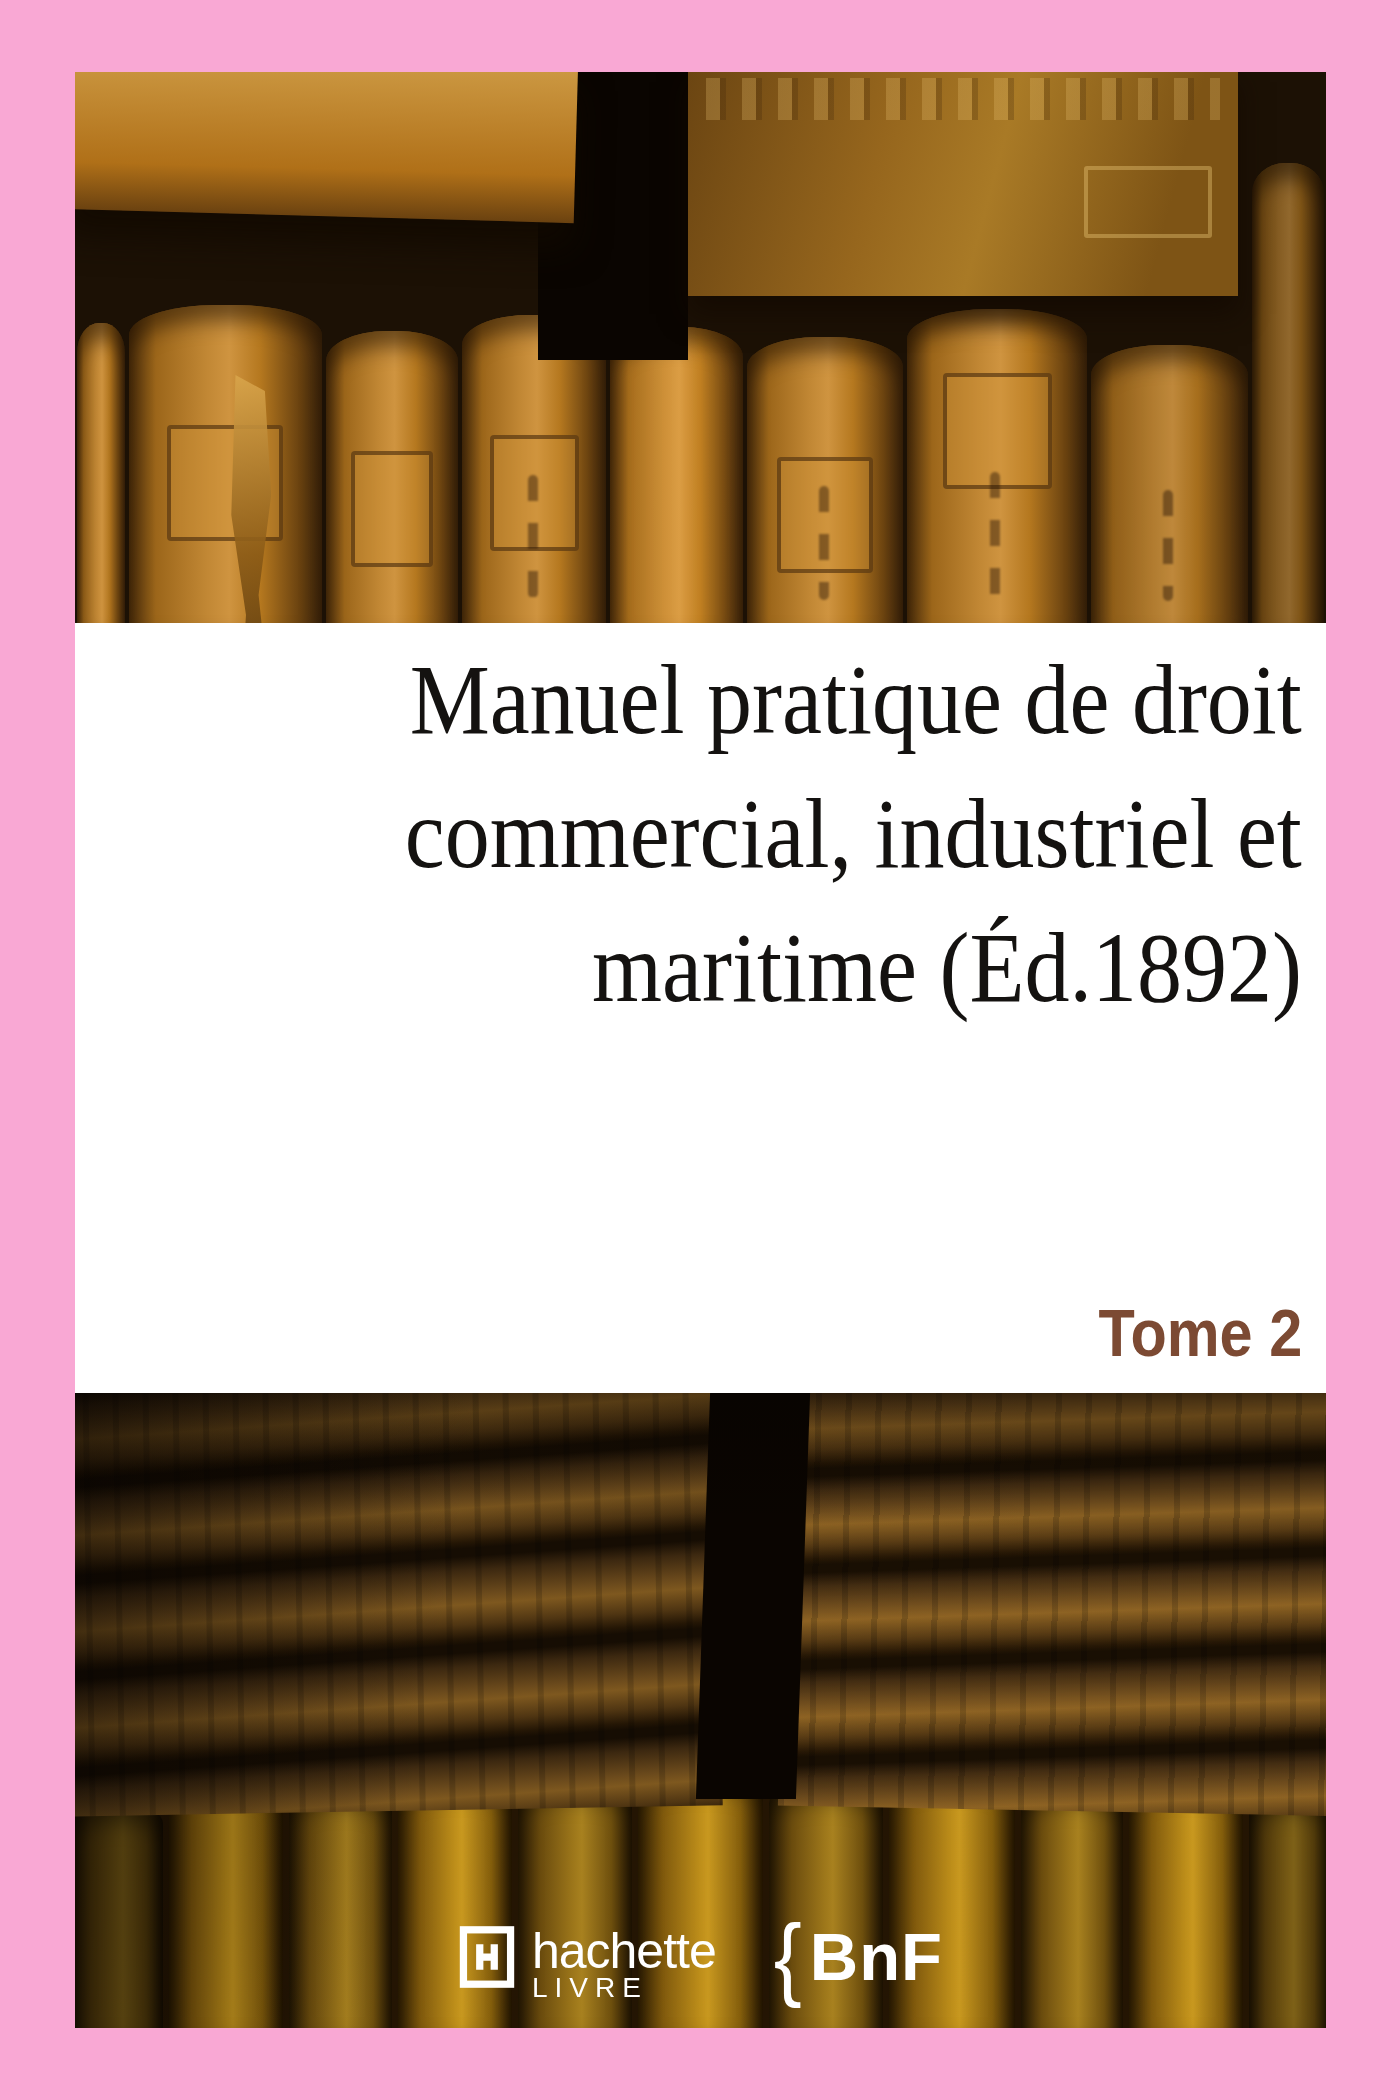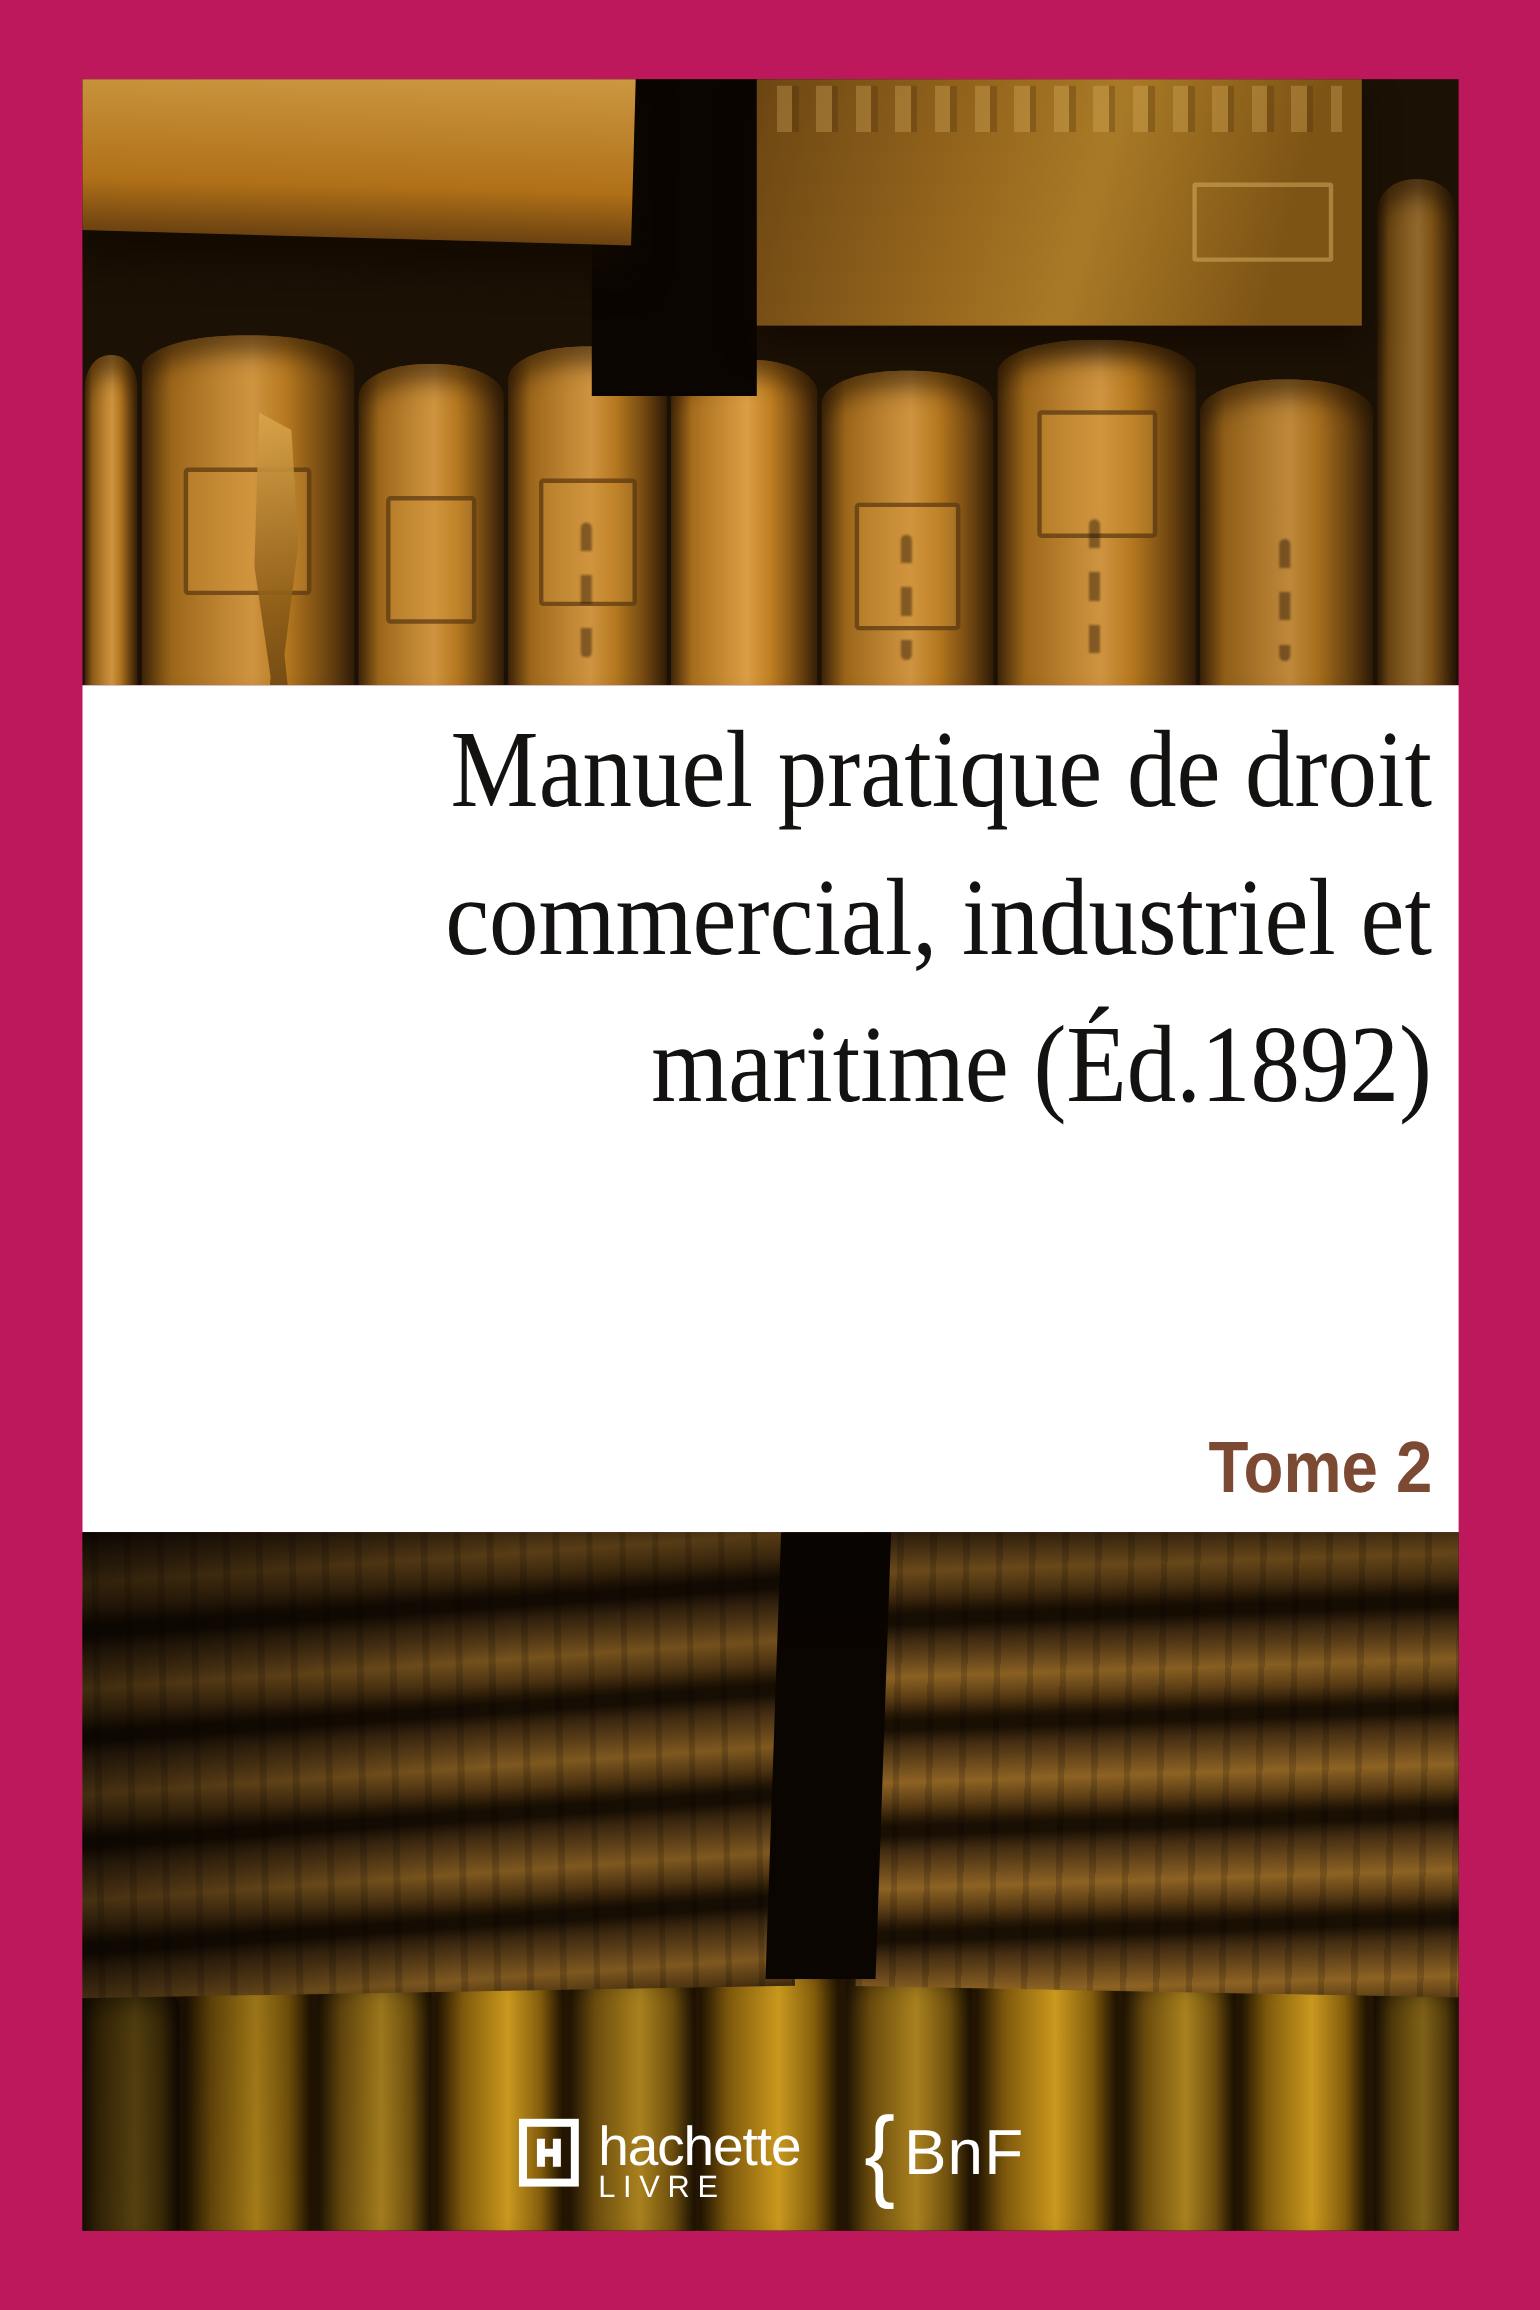--- a/index.html
+++ b/index.html
@@ -1,18 +1,18 @@
 <!DOCTYPE html>
 <html><head>
 <meta charset="utf-8">
 <style>
   html,body{margin:0;padding:0;background:#888;}
   .cover{
     position:relative;width:1400px;height:2100px;margin:0 auto;
-    background:#be185d;overflow:hidden;
+    background:#f9a8d4;overflow:hidden;
     font-family:"Liberation Sans",sans-serif;
   }
   
   .photo-top{
     position:absolute;left:75px;top:72px;width:1251px;height:551px;
     background:#1c1105;overflow:hidden;
   }
   .spines-top{
     position:absolute;left:0;right:0;bottom:0;top:0;
     display:flex;align-items:flex-end;
@@ -122,21 +122,21 @@
     display:flex;justify-content:center;align-items:center;gap:58px;
     color:#ffffff;
   }
   .hachette{display:flex;align-items:center;gap:16px;}
   .hachette svg{display:block;}
   .hachette-text{display:flex;flex-direction:column;justify-content:center;margin-top:16px;}
   .hachette-name{font-size:50px;line-height:42px;font-weight:400;letter-spacing:-1px;}
   .hachette-sub{font-size:28px;line-height:26px;font-weight:400;letter-spacing:7px;margin-top:3px;}
   .bnf{display:flex;align-items:center;gap:8px;}
   .bnf-brace{font-size:84px;line-height:64px;font-weight:400;transform:scaleY(1.1);}
-  .bnf-name{font-size:58px;line-height:62px;font-weight:400;letter-spacing:1px;}
+  .bnf-name{font-size:67px;line-height:62px;font-weight:700;letter-spacing:1px;}
 </style>
 </head>
 <body>
 
 <div class="cover">
 
   <div class="photo-top">
     <div class="spines-top">
       <div class="spine" style="width:4%;height:300px"></div>
       <div class="spine" style="width:16%;height:318px">

